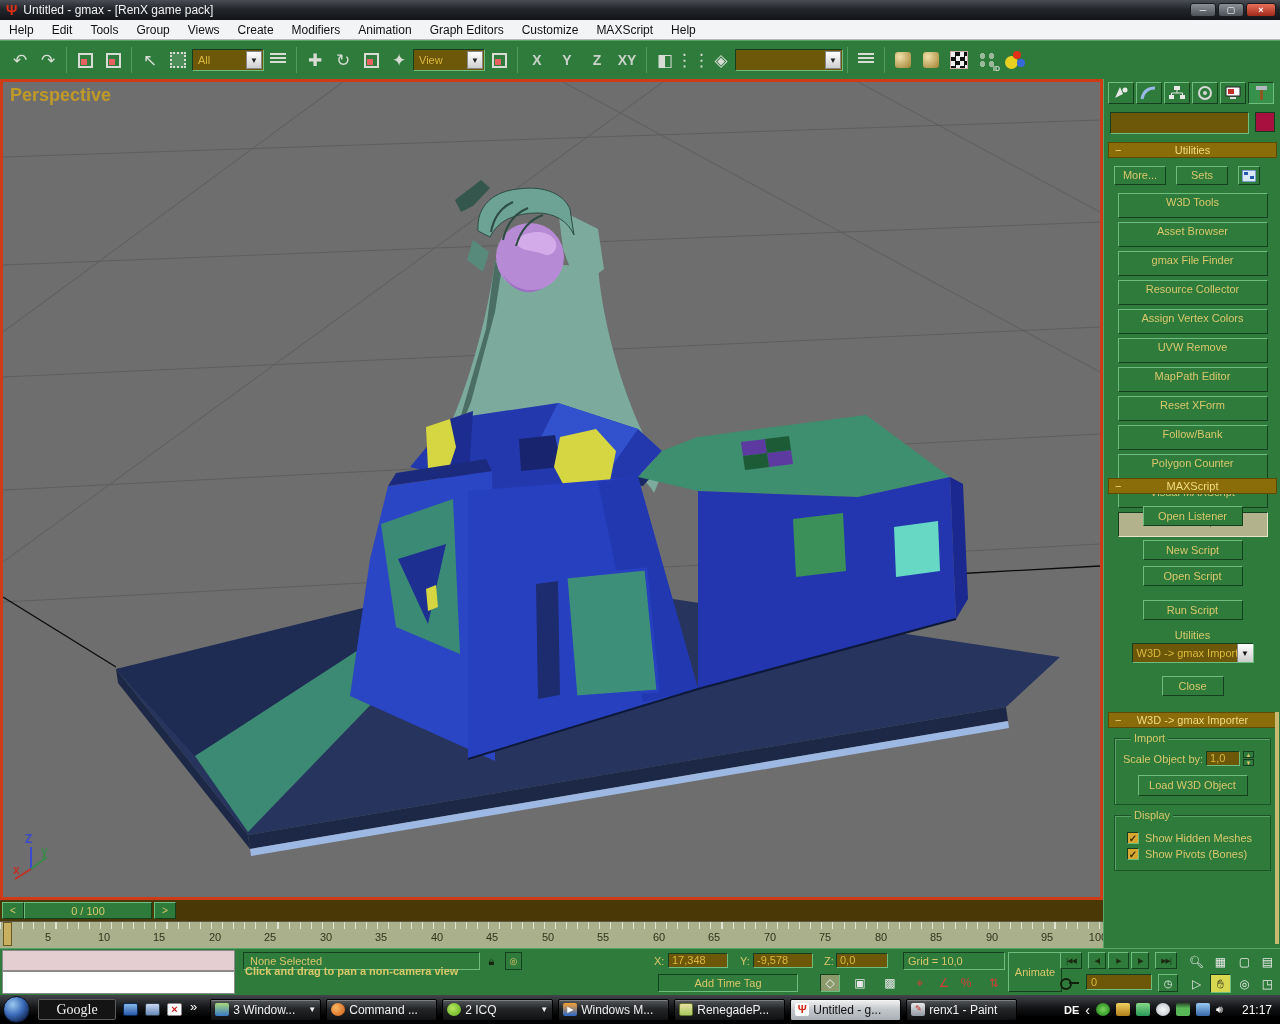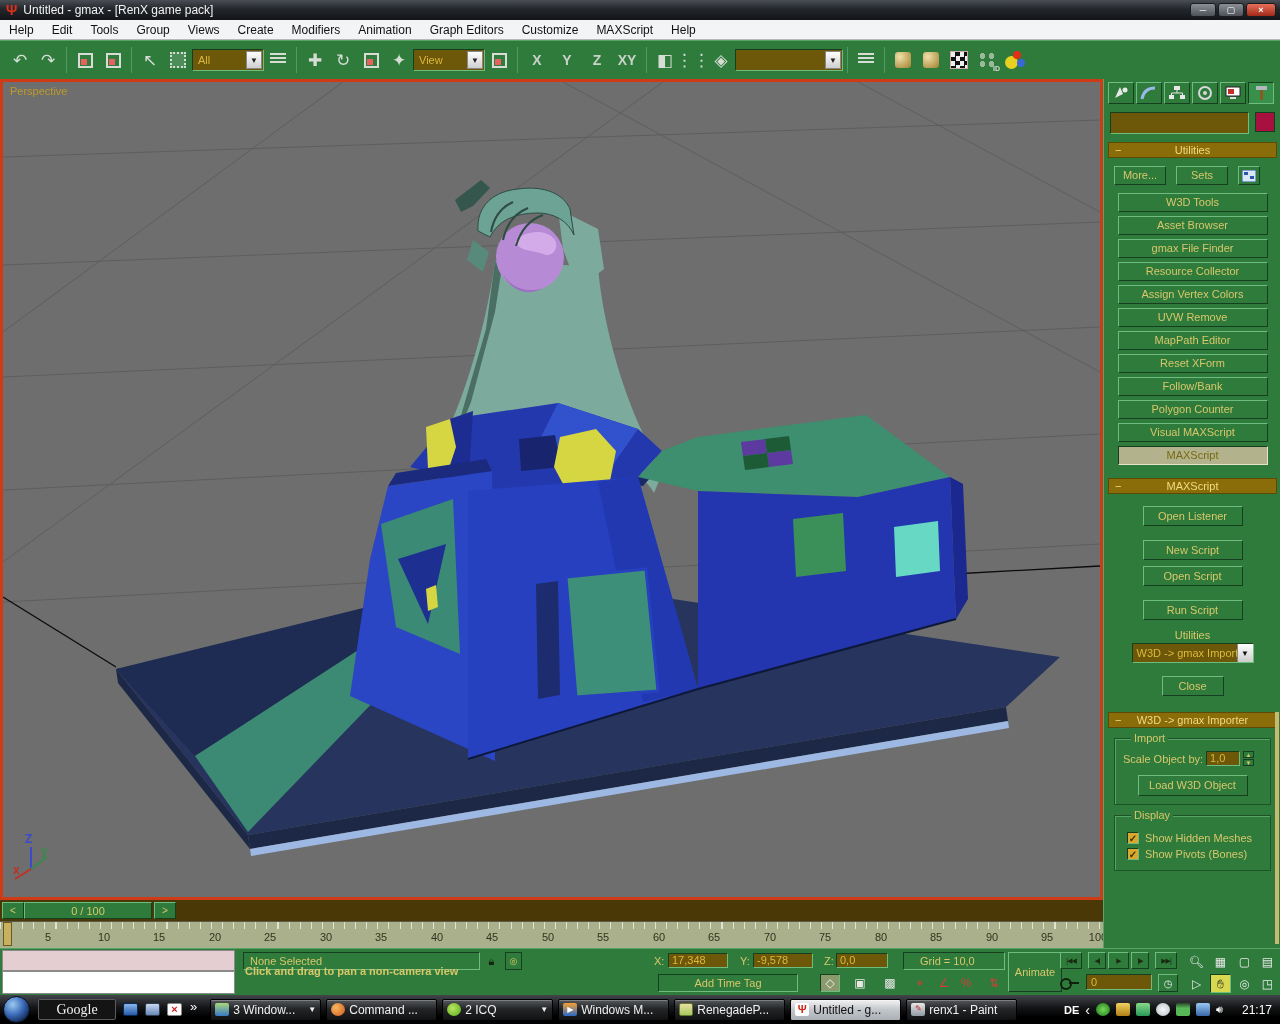--- a/index.html
+++ b/index.html
@@ -51,21 +51,21 @@
   .rballs b { position:absolute; border-radius:50%; }
   .rballs .b1 { width:13px; height:13px; background:#e8d020; left:0; bottom:0; }
   .rballs .b2 { width:8px; height:8px; background:#e03018; left:8px; top:0; }
   .rballs .b3 { width:8px; height:8px; background:#3868d8; right:0; bottom:2px; }
   .matball { width:16px; height:16px; background:radial-gradient(circle at 30% 30%, #f0e0a8, #a08030); border-radius:3px; }
   .axisbtn { font-size:14px; font-weight:bold; color:#c9d2c9; width:30px; }
 
   
   #viewport { position:absolute; top:79px; left:0; width:1103px; height:821px;
     border:3px solid #cf3b16; background:#6e6e6e; overflow:hidden; }
-  #vp-label { position:absolute; top:3px; left:7px; color:#c09a28; font-weight:normal; font-size:11px; z-index:5; }
+  #vp-label { position:absolute; top:3px; left:7px; color:#c09a28; font-weight:bold; font-size:18px; z-index:5; }
   #scene { position:absolute; top:0; left:0; }
 
   
   #timeslider { position:absolute; top:900px; left:0; width:1103px; height:21px; background:#4a3906;
     display:flex; align-items:center; }
   .ts-arrow { width:22px; height:17px; margin-left:2px; background:#2e7b3c; color:#d9c76a;
     border:1px solid; border-color:#6fbc7f #153f1e #153f1e #6fbc7f; display:flex; align-items:center; justify-content:center; font-size:10px; }
   #ts-btn { width:128px; height:17px; background:#2e7b3c; color:#d9c76a; border:1px solid;
     border-color:#6fbc7f #153f1e #153f1e #6fbc7f; display:flex; align-items:center; justify-content:center; }
   #ruler { position:absolute; top:921px; left:0; width:1103px; height:27px; background:#a9b08b;
@@ -92,21 +92,21 @@
     display:flex; align-items:center; padding:0 6px; }
   .ro-header .minus { margin-right:auto; }
   .ro-header .ro-title { position:absolute; left:0; right:0; text-align:center; }
   .gbtn { display:block; background:#2e7b3c; border:1px solid; border-color:#6fbc7f #153f1e #153f1e #6fbc7f;
     color:#d9c76a; font-size:11px; text-align:center; font-family:"Liberation Sans",sans-serif; }
   .gbtn.active { background:#b2b28c; color:#7a6a14; border-color:#153f1e #e4e4cc #e4e4cc #153f1e; }
   #util-top { display:flex; gap:10px; margin:8px 6px 8px 6px; }
   #util-top .gbtn { width:52px; height:19px; line-height:17px; }
   #sets-icon-btn { width:22px; height:19px; background:#2e7b3c; border:1px solid; border-color:#6fbc7f #153f1e #153f1e #6fbc7f;
     display:flex; align-items:center; justify-content:center; }
-  .util-btn { width:150px; height:19px; line-height:17px; margin:0 auto 4px auto; }
+  .util-btn { width:150px; height:25px; line-height:17px; margin:0 auto 4px auto; }
 
   .ms-btn { width:100px; height:20px; line-height:18px; margin:0 auto; }
   .ut-label { text-align:center; color:#d9c76a; }
   .ut-drop { position:relative; width:122px; height:20px; margin:2px auto 0 auto; background:#6d5708;
     border:1px solid; border-color:#153f1e #6fbc7f #6fbc7f #153f1e; color:#dcb93c;
     display:flex; align-items:center; padding-left:4px; overflow:hidden; white-space:nowrap; }
   .ut-drop .darr { position:absolute; right:0; top:0; bottom:0; width:16px; background:linear-gradient(#fff,#ccc);
     border-left:1px solid #888; color:#111; font-size:8px; display:flex; align-items:center; justify-content:center; }
 
   .groupbox { position:relative; border:1px solid #1e5229; box-shadow:1px 1px 0 #57a466 inset;
@@ -132,21 +132,21 @@
   .sunken { background:#2e7b3c; border:1px solid; border-color:#153f1e #6fbc7f #6fbc7f #153f1e; color:#d9c76a; }
   #sel-field { position:absolute; left:243px; top:3px; width:237px; height:18px; line-height:16px; padding-left:6px; }
   #lock-btn { position:absolute; left:484px; top:3px; width:15px; height:18px; display:flex; align-items:center; justify-content:center;
     color:#15240f; font-size:11px; background:#2e7b3c; }
   #abs-btn { position:absolute; left:505px; top:3px; width:17px; height:18px; background:#2e7b3c;
     border:1px solid #153f1e; color:#d9c76a; font-size:9px; display:flex; align-items:center; justify-content:center; }
   #prompt-line { position:absolute; left:245px; top:16px; color:#d9c76a;font-weight:bold; }
   .coord-label { position:absolute; top:6px; color:#d9c76a; }
   .coord-field { position:absolute; top:4px; height:15px; background:#6d5708; border:1px solid;
     border-color:#153f1e #6fbc7f #6fbc7f #153f1e; color:#dcb93c; padding-left:3px; line-height:13px; }
-  #grid-field { position:absolute; left:903px; top:3px; width:102px; height:18px; line-height:16px; padding-left:16px; }
+  #grid-field { position:absolute; left:903px; top:3px; width:102px; height:18px; line-height:16px; padding-left:4px; }
   #timetag-field { position:absolute; left:658px; top:25px; width:140px; height:18px; line-height:16px; text-align:center; }
   .mini-ico { position:absolute; top:25px; width:20px; height:18px; display:flex; align-items:center; justify-content:center;
     font-size:12px; color:#e8e8e8; }
   .mini-ico.pressed { background:#8a9a6a; border:1px solid; border-color:#153f1e #6fbc7f #6fbc7f #153f1e; }
   #animate-btn { position:absolute; left:1008px; top:3px; width:54px; height:40px; color:#d9c76a; }
   .pb-btn { position:absolute; top:3px; height:17px; background:#2e7b3c; border:1px solid;
     border-color:#6fbc7f #153f1e #153f1e #6fbc7f; color:#1a2a12; font-size:7px; display:flex;
     align-items:center; justify-content:center; letter-spacing:-1px; }
   #frame-field { position:absolute; left:1086px; top:25px; width:66px; height:16px; background:#6d5708;
     border:1px solid; border-color:#153f1e #6fbc7f #6fbc7f #153f1e; color:#dcb93c; padding-left:4px; line-height:14px; }

